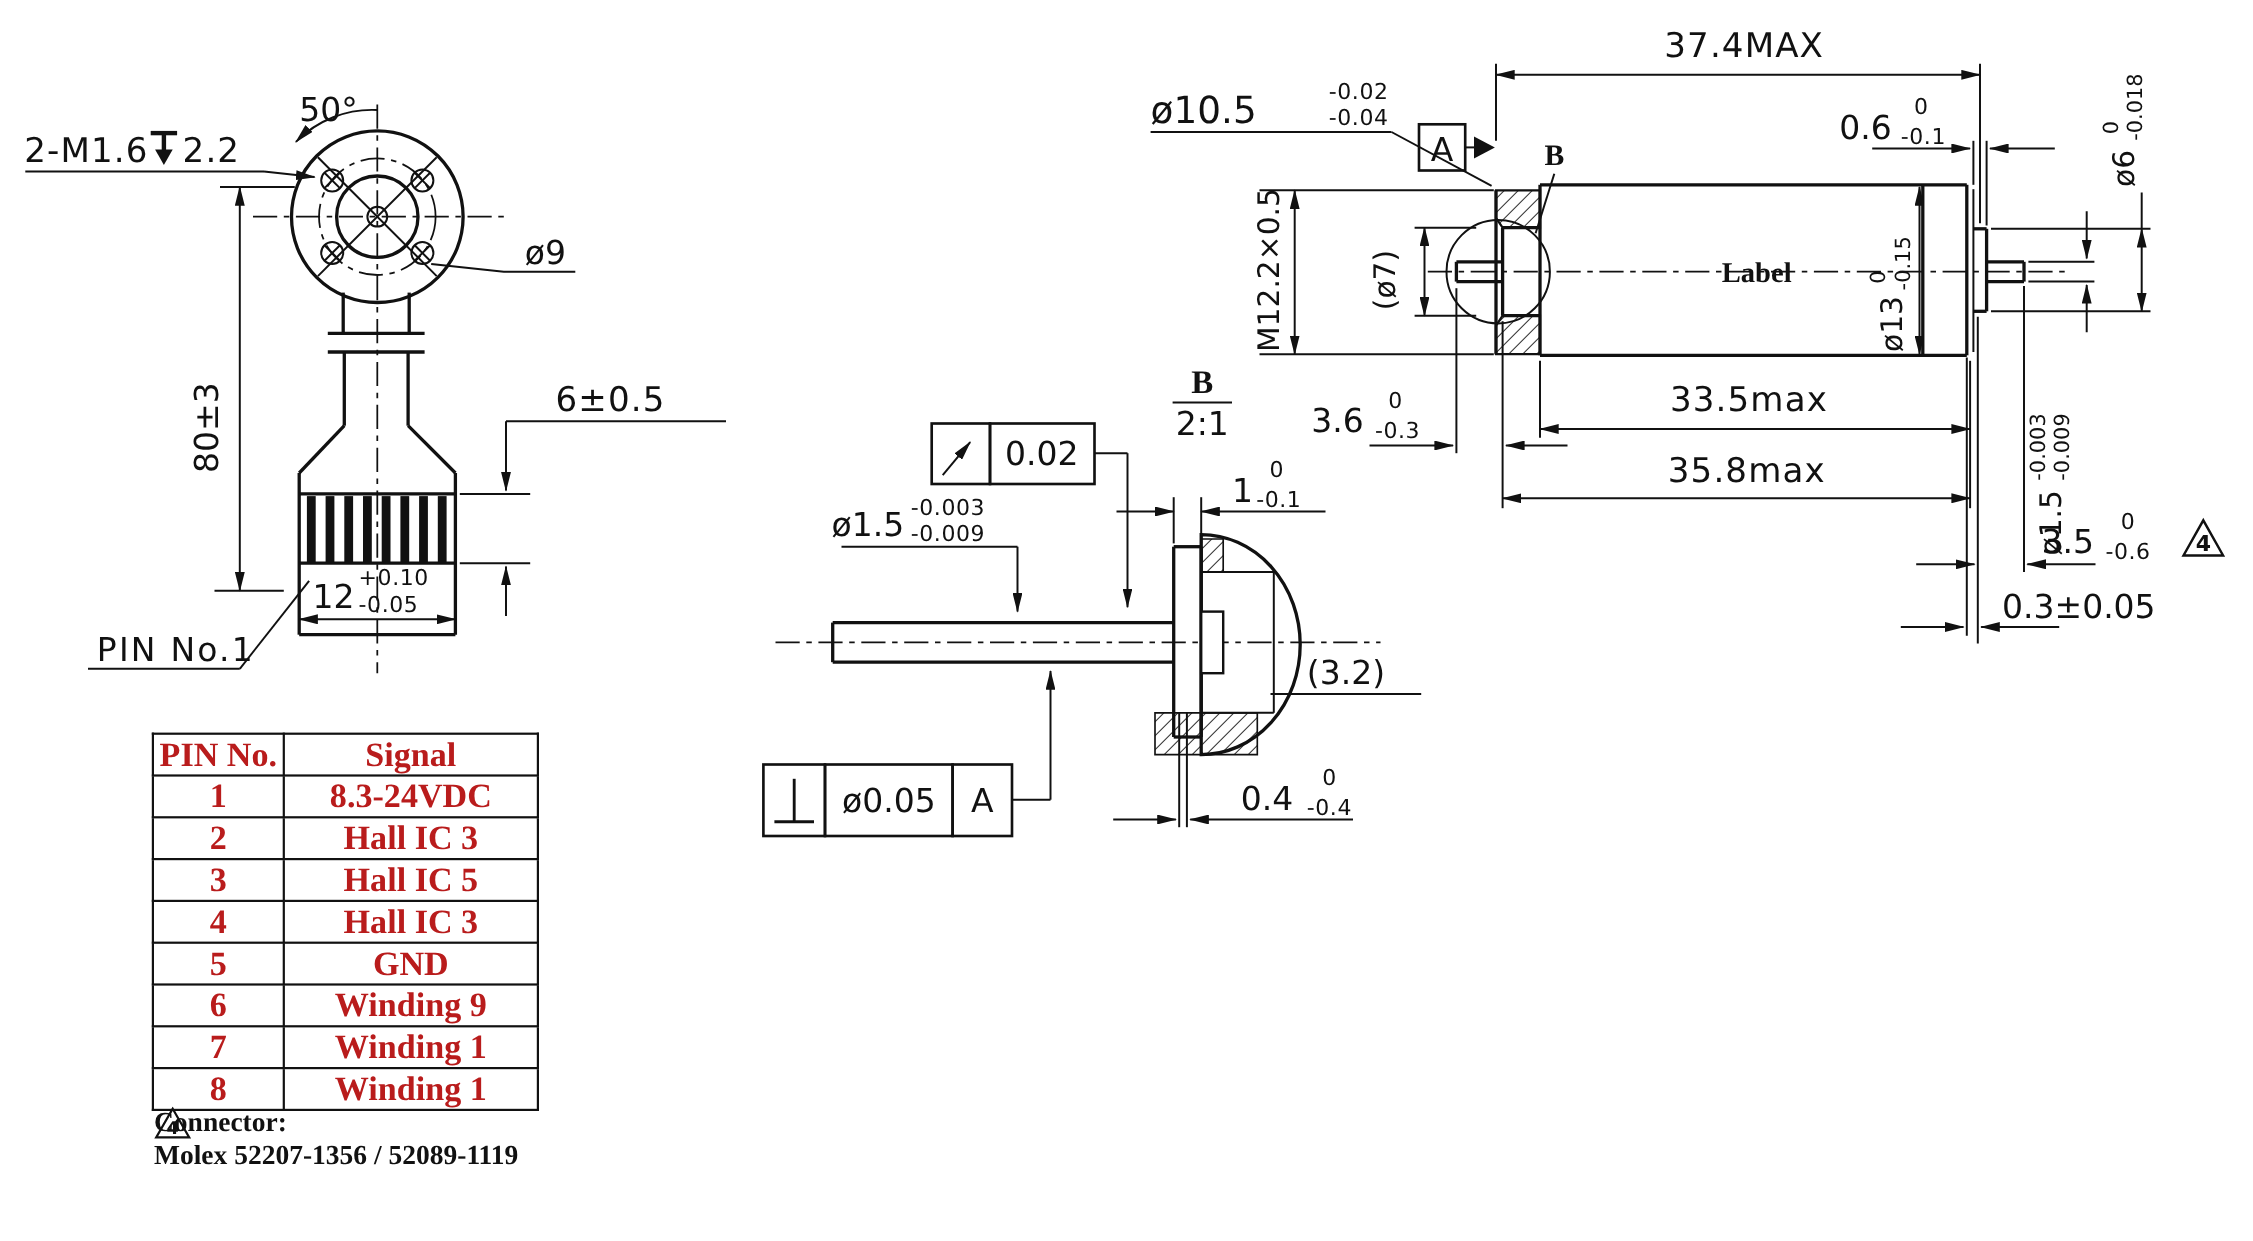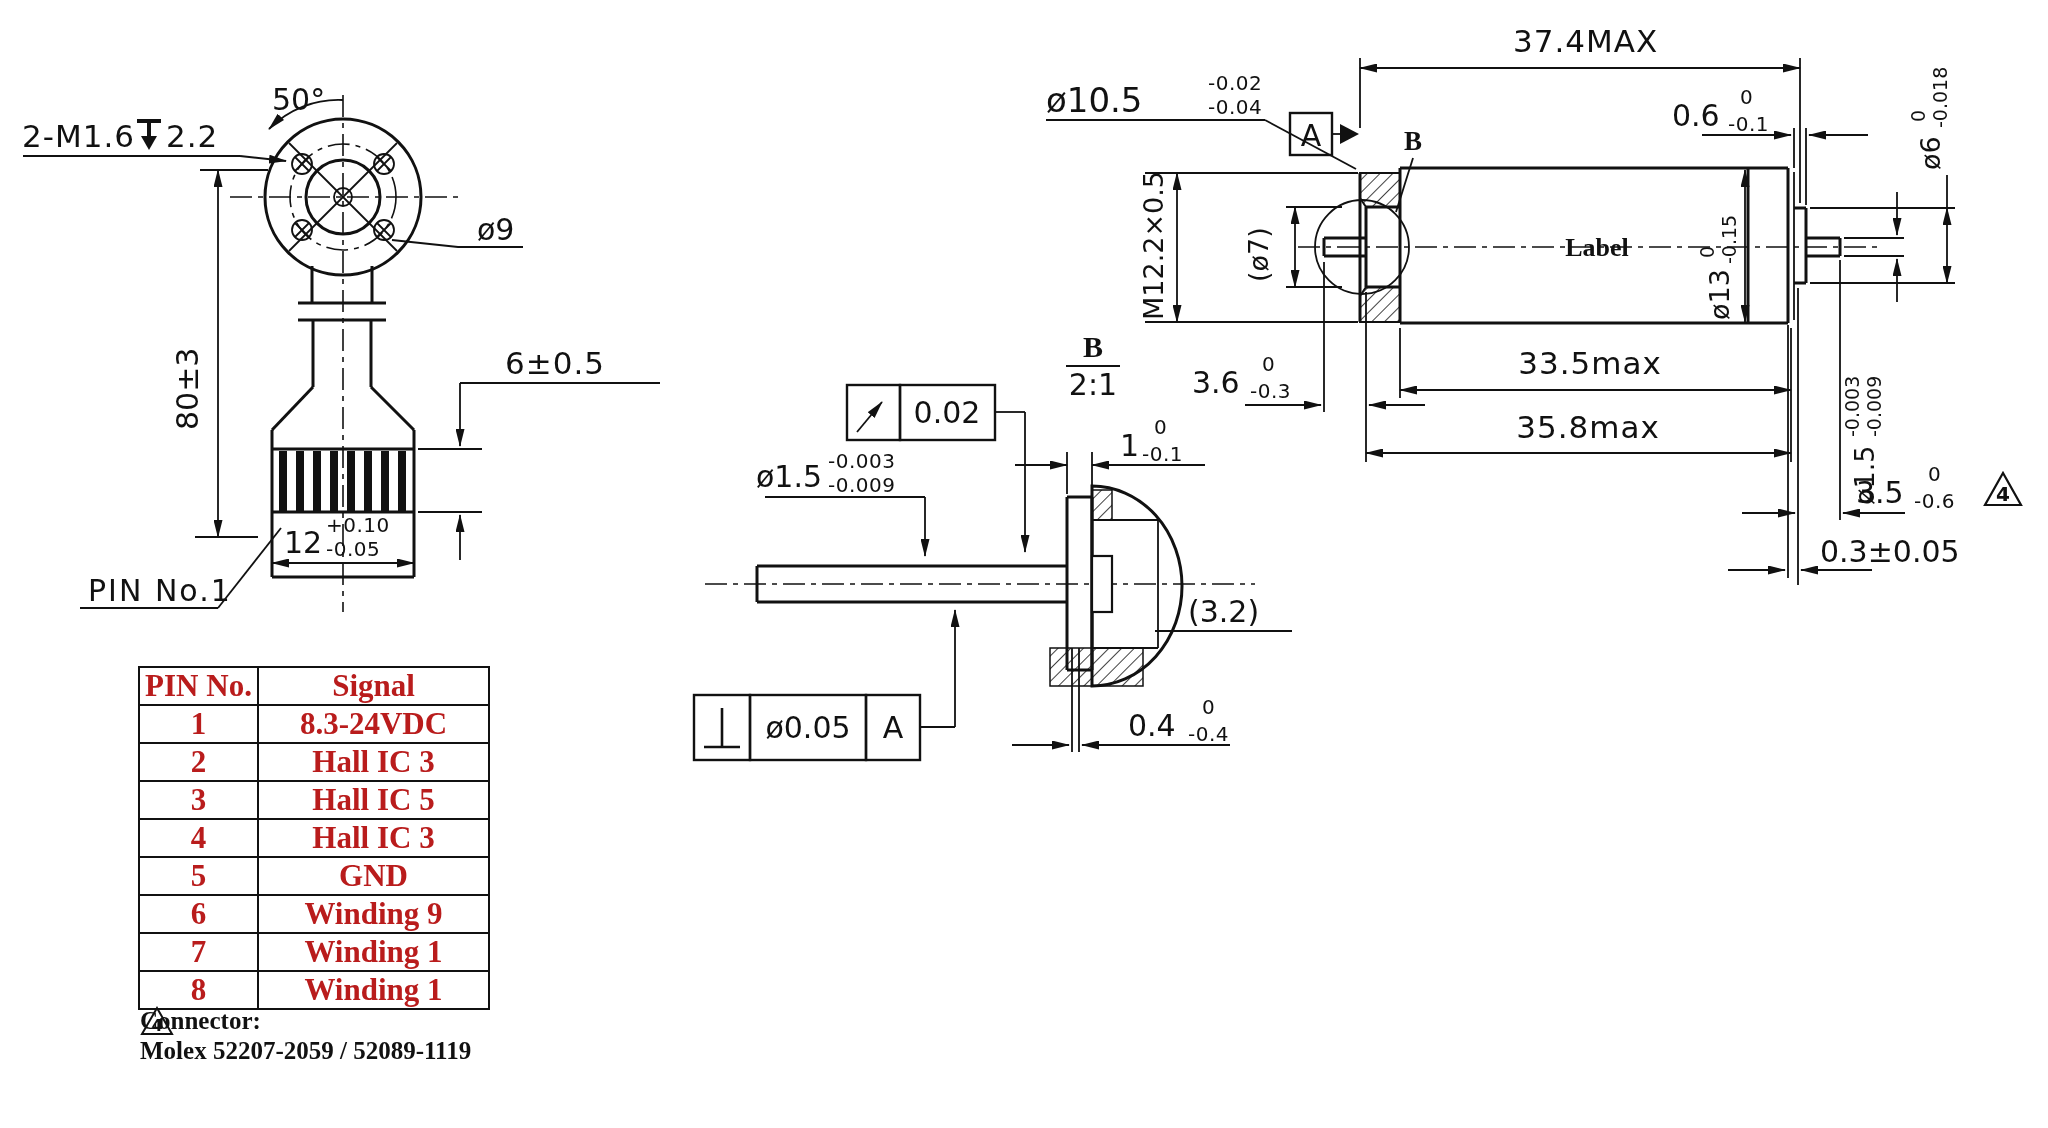--- a/index.html
+++ b/index.html
@@ -457,16 +457,16 @@
     </table>
 
 <div id="notes">
   <div class="row">
     <span>Connector:</span>
     <svg width="34" height="30" viewBox="0 0 34 30">
       <polygon points="17,2 32,28 2,28" fill="none" stroke="#111" stroke-width="2"></polygon>
       <text x="17" y="25" text-anchor="middle" font-size="16" font-weight="bold" font-family="Liberation Serif, serif" fill="#111">4</text>
     </svg>
   </div>
-  <div class="row">Molex 52207-2059 / 52089-1119</div>
+  <div class="row">Molex 52207-1356 / 52089-1119</div>
 </div>
 
 </div>
 
 </body></html>

